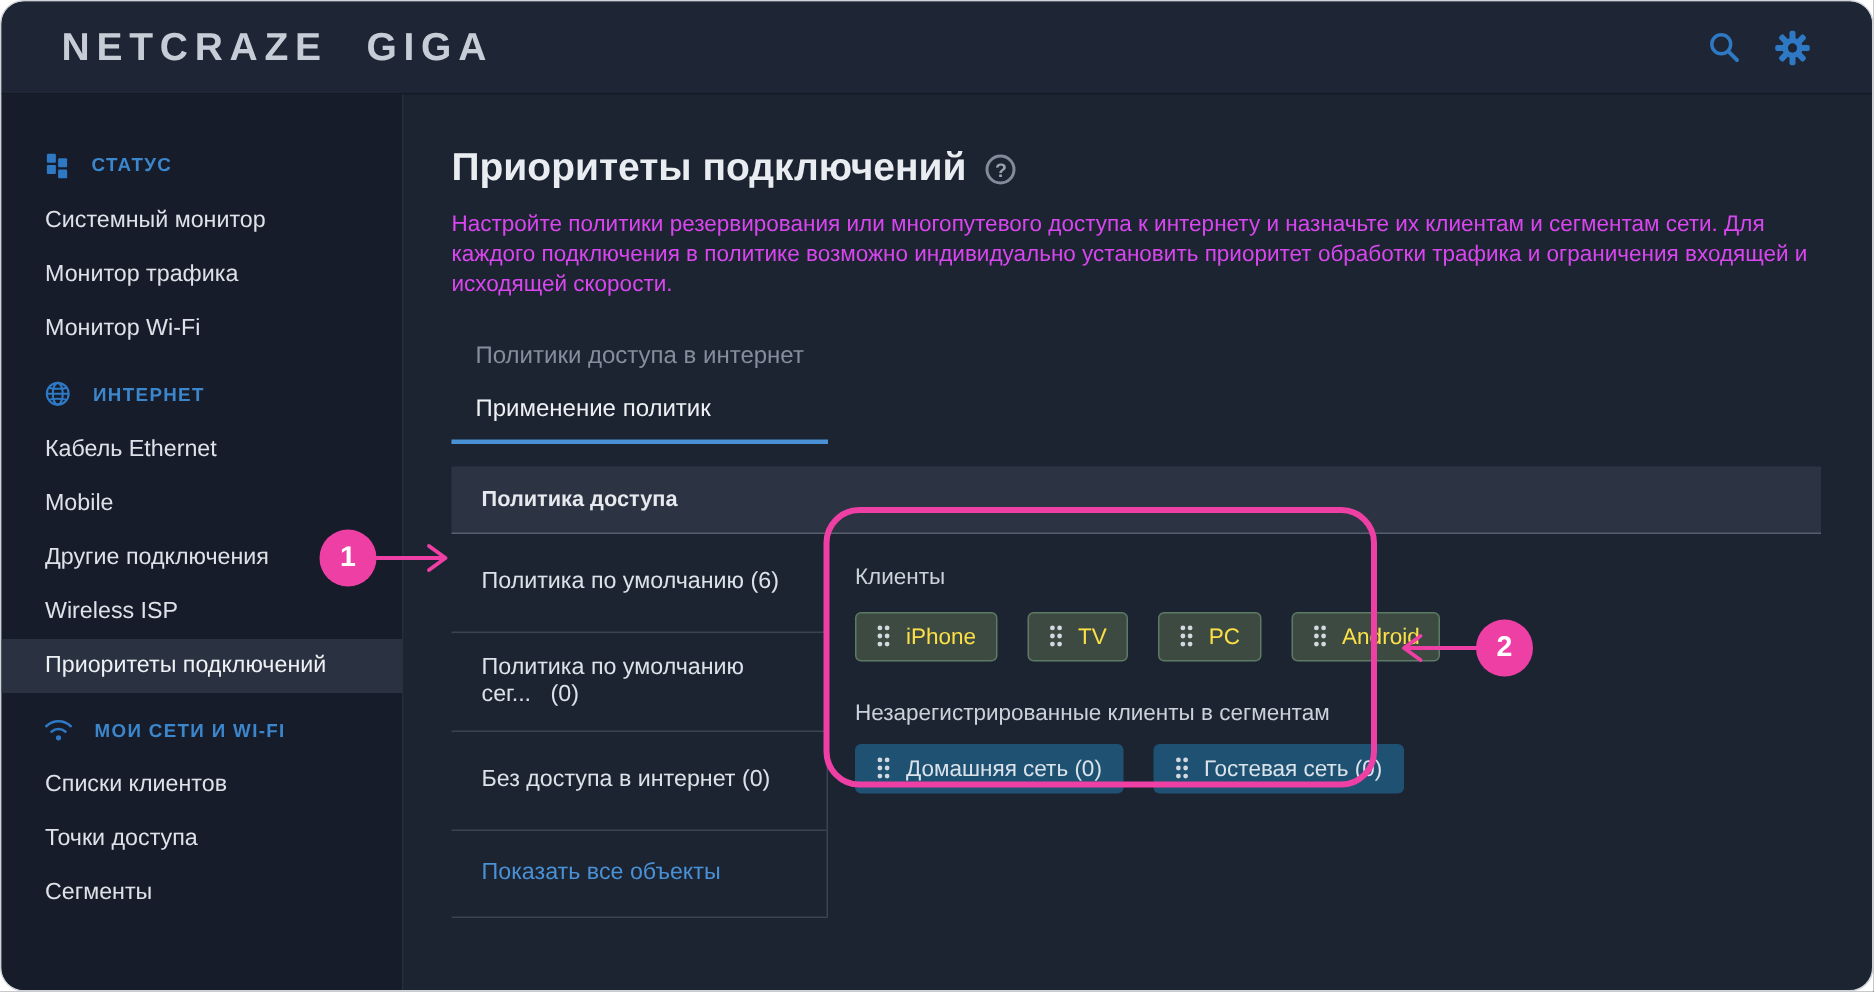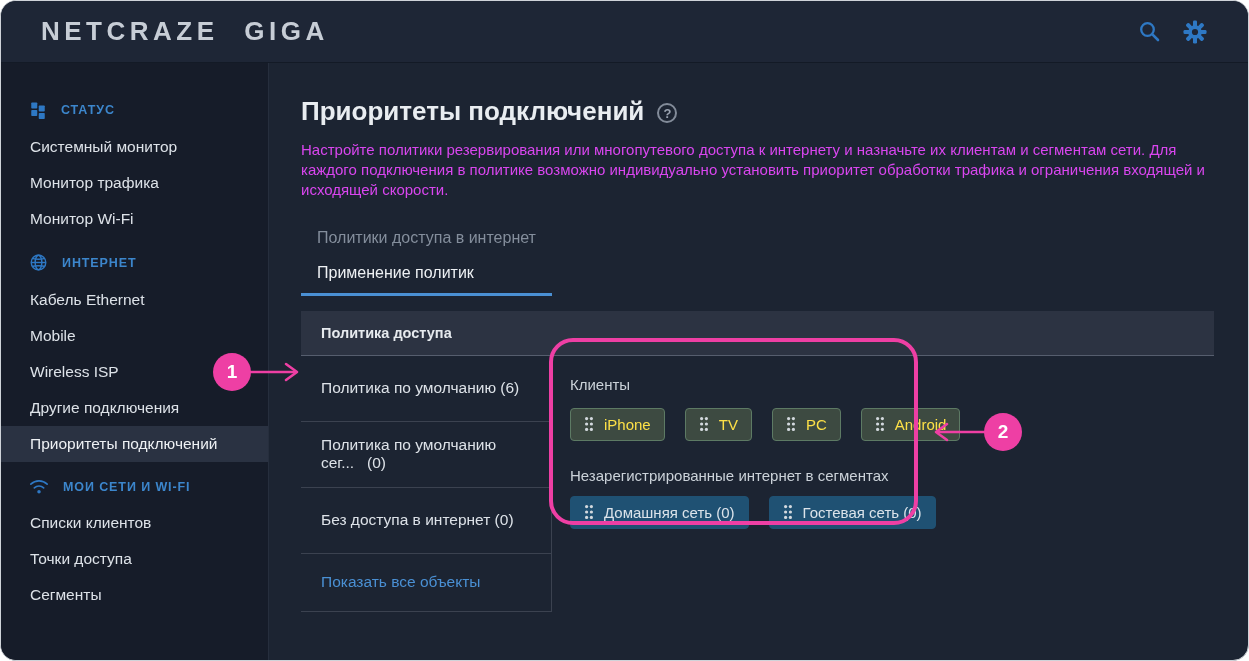--- a/index.html
+++ b/index.html
@@ -171,22 +171,22 @@
           <ellipse cx="12" cy="12" rx="4.2" ry="9.2"></ellipse>
           <line x1="2.8" y1="12" x2="21.2" y2="12"></line>
           <path d="M4.2 6.6 C6.5 8.2, 17.5 8.2, 19.8 6.6"></path>
           <path d="M4.2 17.4 C6.5 15.8, 17.5 15.8, 19.8 17.4"></path>
         </g>
       </svg>
       <span class="label">ИНТЕРНЕТ</span>
     </div>
     <div class="side-item">Кабель Ethernet</div>
     <div class="side-item">Mobile</div>
+    <div class="side-item">Другие подключения</div>
     <div class="side-item">Wireless ISP</div>
-    <div class="side-item">Другие подключения</div>
     <div class="side-item active">Приоритеты подключений</div>
 
     <div class="side-section-header">
       <svg width="20" height="17" viewBox="0 0 24 20">
         <g fill="none" stroke="#2e78c4" stroke-width="2" stroke-linecap="round">
           <path d="M2.2 7.2 a 14.2 14.2 0 0 1 19.6 0"></path>
           <path d="M6.4 11.6 a 8.2 8.2 0 0 1 11.2 0"></path>
         </g>
         <circle cx="12" cy="16.4" r="2.1" fill="#2e78c4"></circle>
       </svg>
@@ -274,21 +274,21 @@
                     <circle cx="2.6" cy="8" r="1.6"></circle>
                     <circle cx="7.4" cy="8" r="1.6"></circle>
                     <circle cx="2.6" cy="13.4" r="1.6"></circle>
                     <circle cx="7.4" cy="13.4" r="1.6"></circle>
                   </g>
                 </svg>
               <span>Android</span>
             </div>
           </div>
 
-          <div class="detail-label second">Незарегистрированные интернет в сегментах</div>
+          <div class="detail-label second">Незарегистрированные клиенты в сегментам</div>
           <div class="chip-row">
             <div class="chip blue">
               <svg width="10" height="16" viewBox="0 0 10 16">
                   <g fill="#d3d9de">
                     <circle cx="2.6" cy="2.6" r="1.6"></circle>
                     <circle cx="7.4" cy="2.6" r="1.6"></circle>
                     <circle cx="2.6" cy="8" r="1.6"></circle>
                     <circle cx="7.4" cy="8" r="1.6"></circle>
                     <circle cx="2.6" cy="13.4" r="1.6"></circle>
                     <circle cx="7.4" cy="13.4" r="1.6"></circle>

